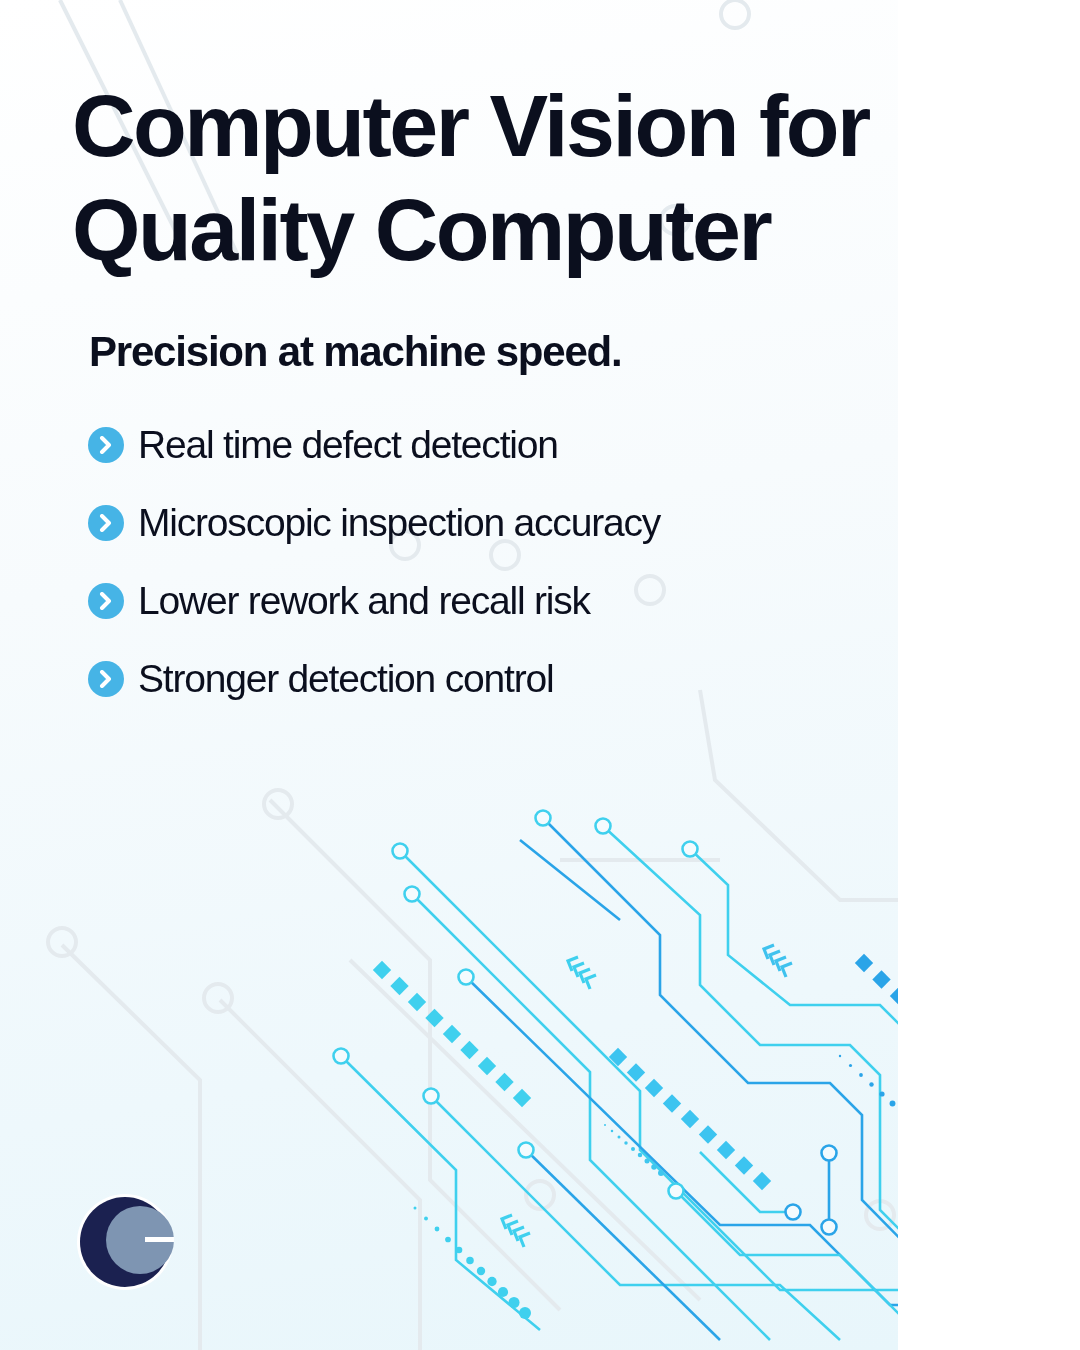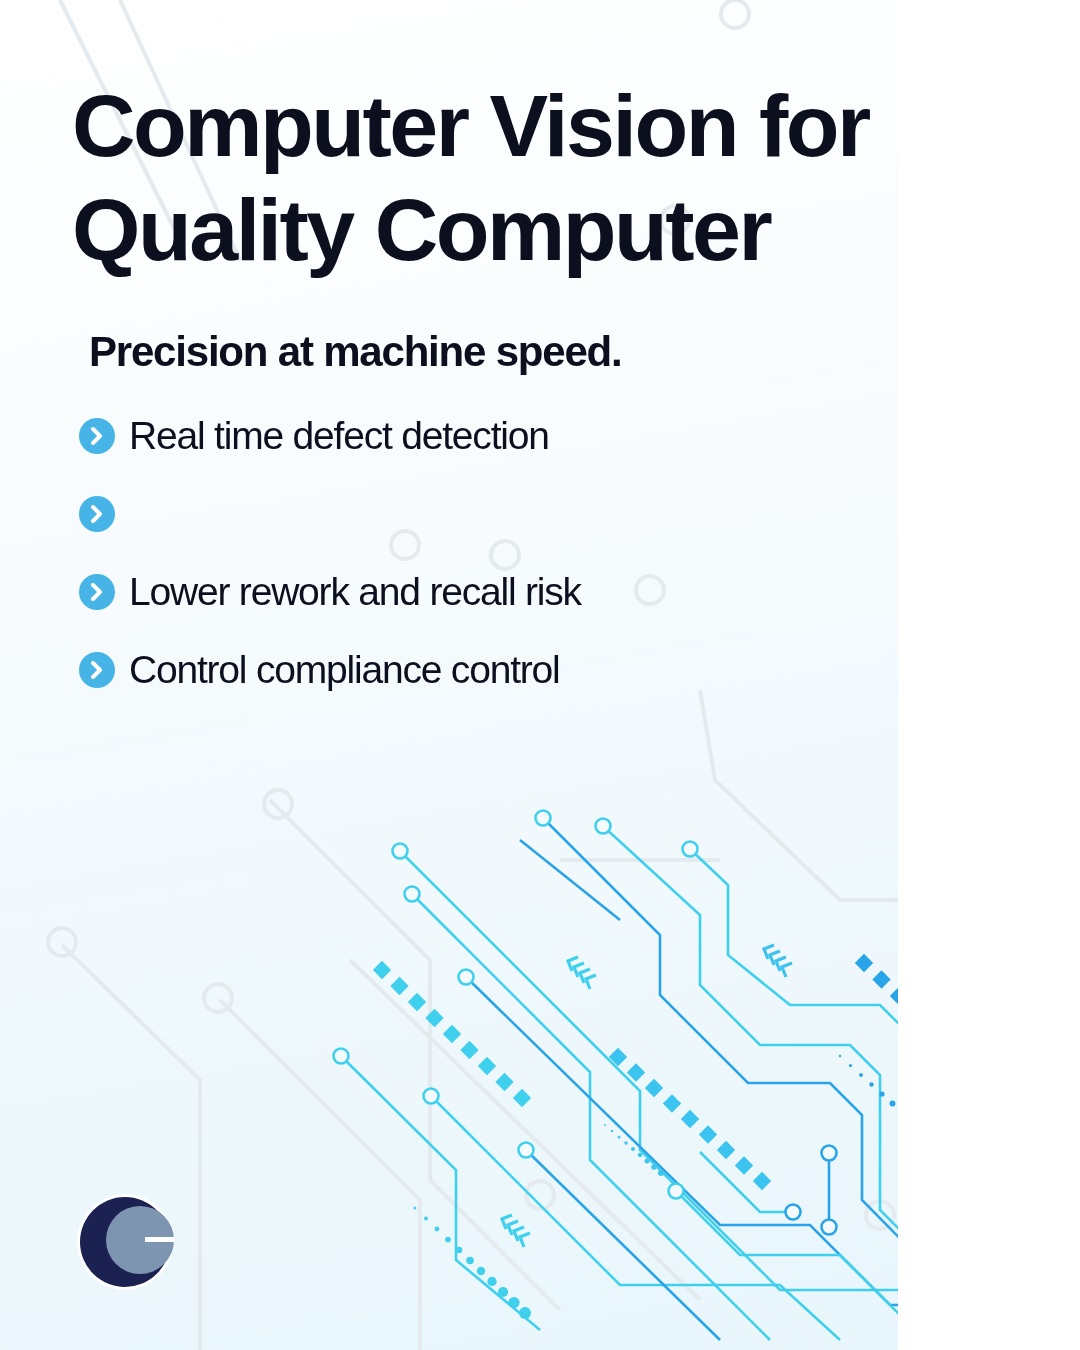--- a/index.html
+++ b/index.html
@@ -12,21 +12,21 @@
   .circuit { position: absolute; left: 0; top: 0; width: 1080px; height: 1350px; }
   .title {
     position: absolute; left: 72px; top: 74px; margin: 0;
     font-family: "Liberation Sans", sans-serif; font-weight: 700;
     font-size: 88px; line-height: 104px; letter-spacing: -2.5px; color: #0b0f1e;
   }
   .subtitle {
     position: absolute; left: 73px; top: 310px; margin: 16px;
     font-weight: 700; font-size: 42px; line-height: 52px; letter-spacing: -1.2px; color: #0b0f1e;
   }
-  .bullets { position: absolute; left: 72px; top: 404px; margin: 7px; padding: 0; list-style: none; }
+  .bullets { position: absolute; left: 72px; top: 404px; margin: 16px; padding: 0; list-style: none; }
   .bullet { display: flex; align-items: center; height: 50px; margin-bottom: 28px; }
   .bullet-icon {
     width: 36px; height: 36px; border-radius: 50%; background: #46b4e6;
     display: flex; align-items: center; justify-content: center; margin-right: 14px; flex: none;
   }
   .bullet-text { font-size: 39px; letter-spacing: -1.2px; color: #0b0f1e; white-space: nowrap; }
   .logo { position: absolute; left: 76px; top: 1193px; width: 98px; height: 98px; }
 </style>
 </head>
 <body>
@@ -174,36 +174,37 @@
           </svg>
         </span>
       <span class="bullet-text">Real time defect detection</span>
     </li>
     <li class="bullet">
       <span class="bullet-icon">
           <svg width="16" height="18" viewBox="0 0 16 18">
             <path d="M4 2 L11 9 L4 16" stroke="#fff" stroke-width="4" fill="none" stroke-linecap="round" stroke-linejoin="round"></path>
           </svg>
         </span>
+      <span class="bullet-text">Microscopic inspection accuracy</span>
     </li>
     <li class="bullet">
       <span class="bullet-icon">
           <svg width="16" height="18" viewBox="0 0 16 18">
             <path d="M4 2 L11 9 L4 16" stroke="#fff" stroke-width="4" fill="none" stroke-linecap="round" stroke-linejoin="round"></path>
           </svg>
         </span>
       <span class="bullet-text">Lower rework and recall risk</span>
     </li>
     <li class="bullet">
       <span class="bullet-icon">
           <svg width="16" height="18" viewBox="0 0 16 18">
             <path d="M4 2 L11 9 L4 16" stroke="#fff" stroke-width="4" fill="none" stroke-linecap="round" stroke-linejoin="round"></path>
           </svg>
         </span>
-      <span class="bullet-text">Control compliance control</span>
+      <span class="bullet-text">Stronger detection control</span>
     </li>
   </ul>
 
   <svg class="logo" viewBox="0 0 98 98">
     <circle cx="49" cy="49" r="48" fill="#ffffff"></circle>
     <circle cx="49" cy="49" r="45" fill="#1b2150"></circle>
     <circle cx="64" cy="47" r="34" fill="#7e95b2"></circle>
     <rect x="69" y="44" width="29" height="5" fill="#ffffff"></rect>
   </svg>
 </div>

